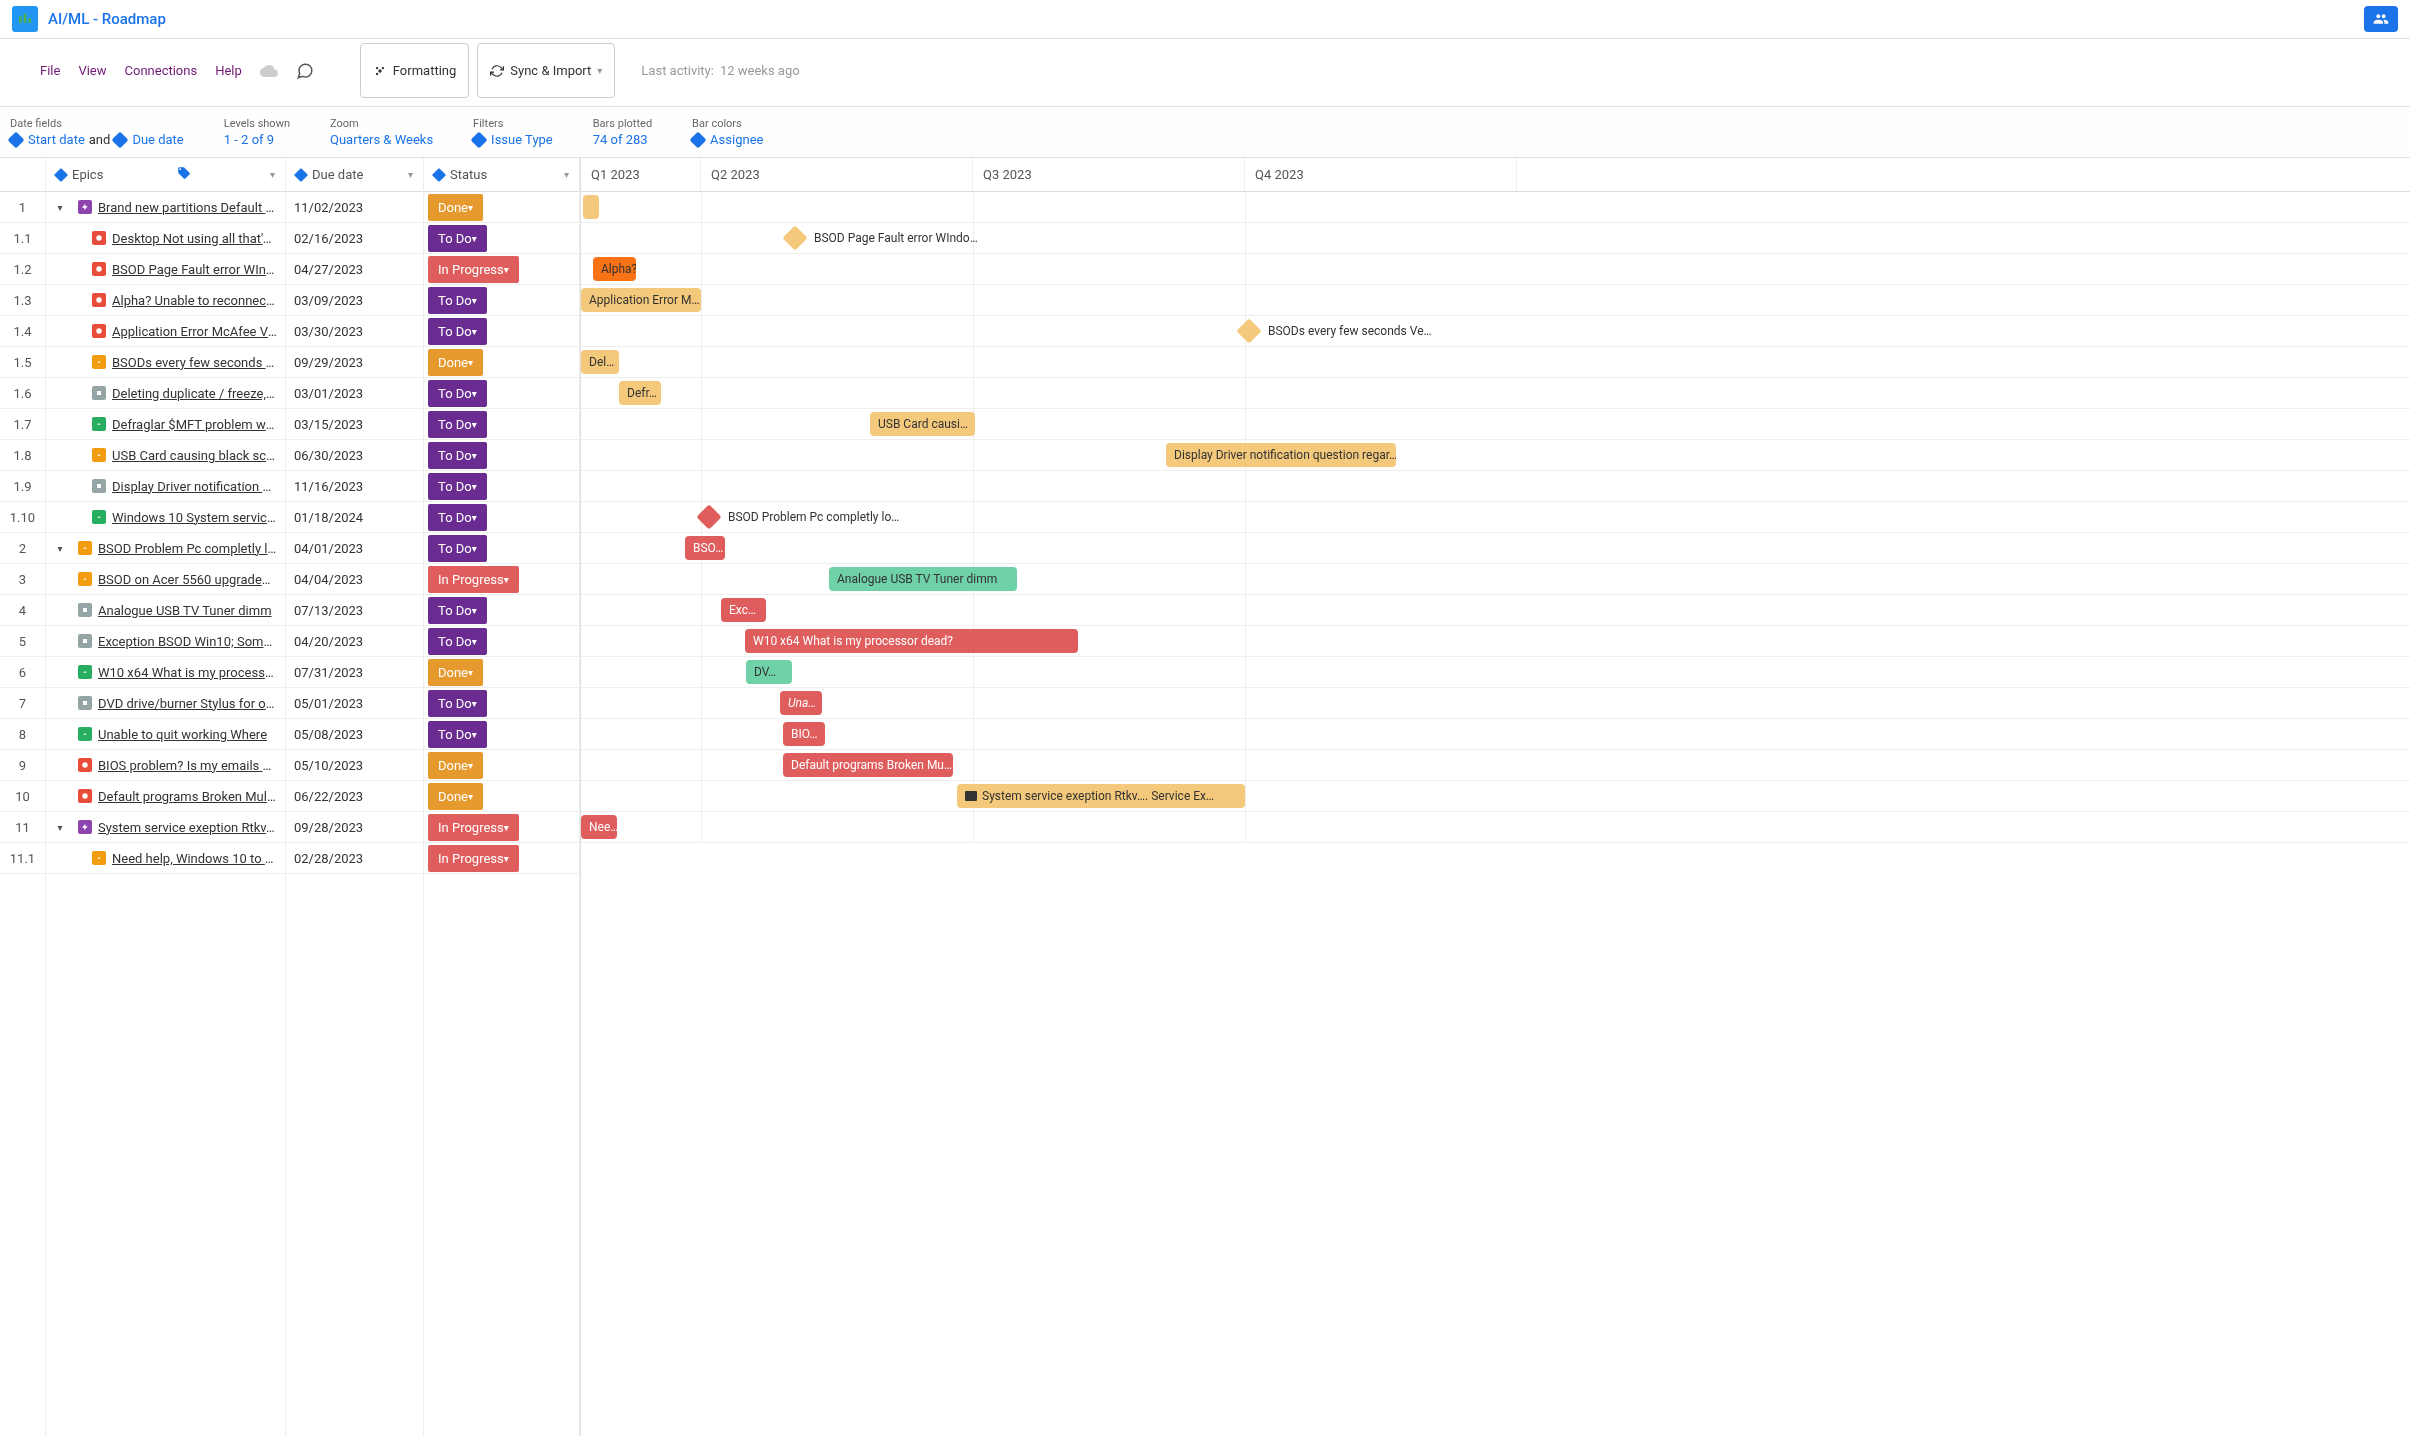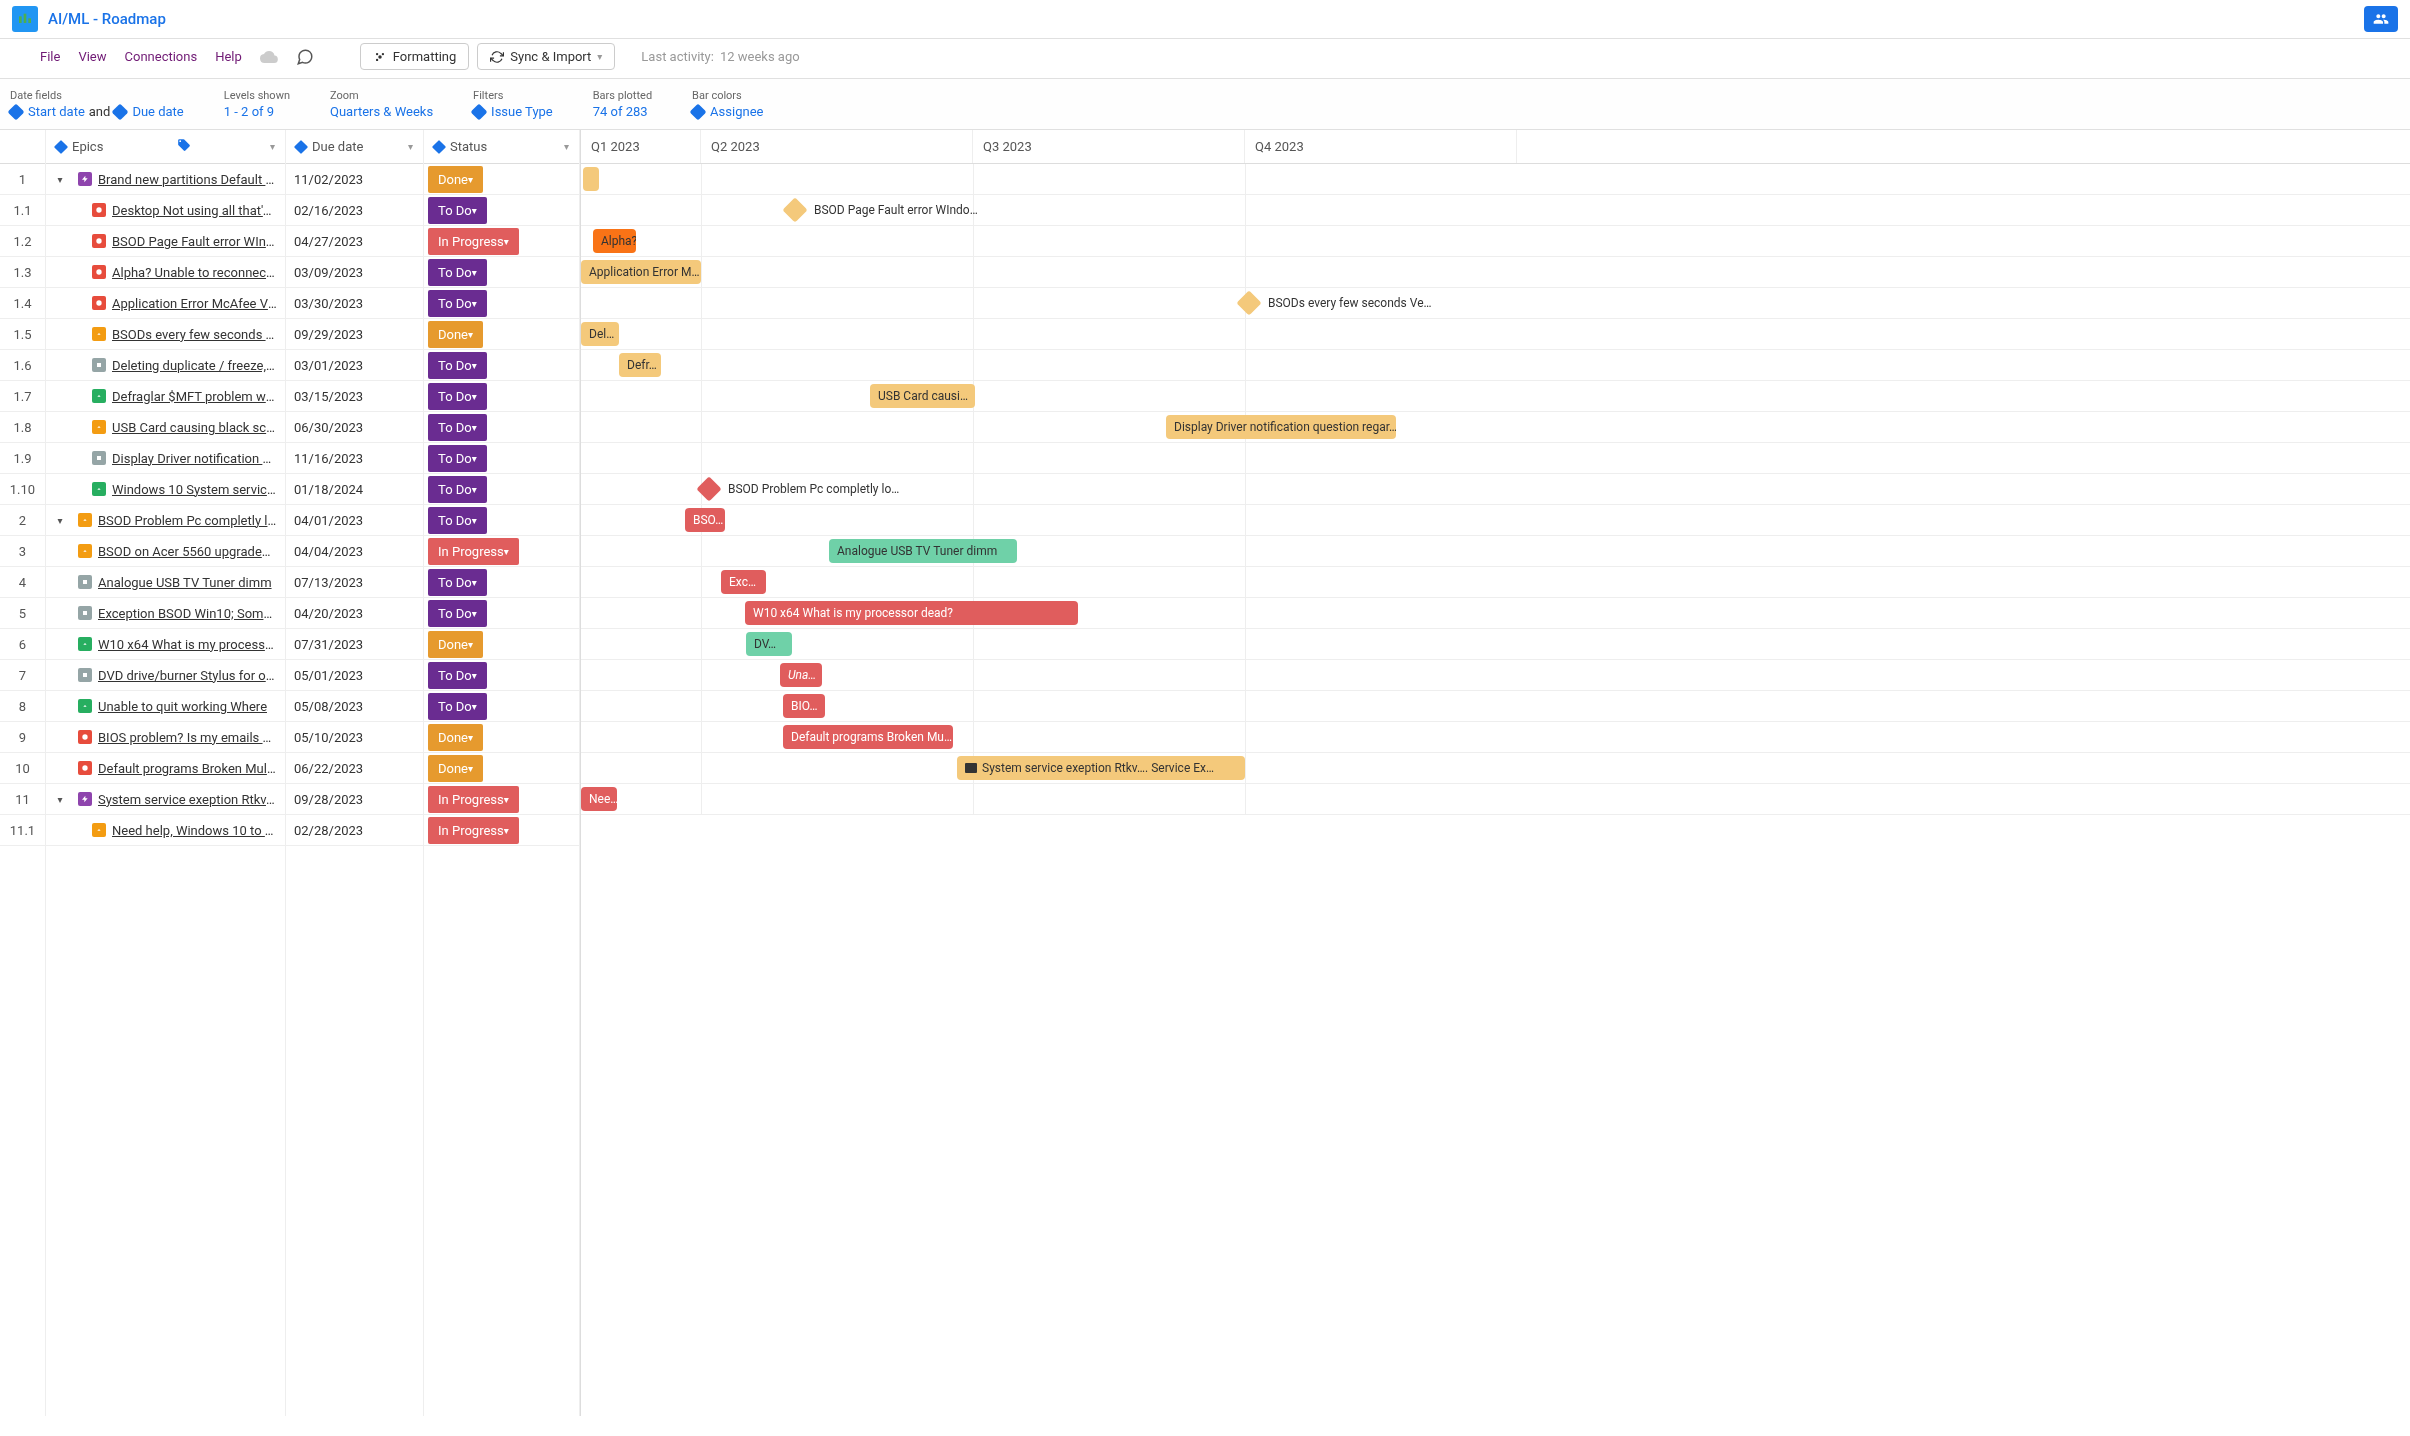--- a/index.html
+++ b/index.html
@@ -6,21 +6,21 @@
 body { font-family: -apple-system, BlinkMacSystemFont, "Segoe UI", Roboto, sans-serif; font-size: 13px; color: #333; background: #fff; overflow: hidden; }
 .header { display: flex; align-items: center; padding: 6px 12px; border-bottom: 1px solid #e0e0e0; }
 .app-icon { width: 26px; height: 26px; background: #2196f3; border-radius: 3px; display: flex; align-items: center; justify-content: center; margin-right: 10px; }
 .app-icon svg { fill: #4caf50; }
 .title { color: #1a73e8; font-size: 15px; font-weight: 500; }
 .share-btn { margin-left: auto; background: #1a73e8; color: #fff; padding: 5px 9px; border-radius: 4px; display: flex; align-items: center; cursor: pointer; }
 .share-btn svg { fill: #fff; width: 16px; height: 16px; }
 .menubar { display: flex; align-items: center; padding: 4px 12px 8px 40px; gap: 18px; border-bottom: 1px solid #e0e0e0; }
 .menu-item { color: #701a75; cursor: pointer; font-size: 13px; }
 .icon-btn { color: #999; cursor: pointer; display: flex; align-items: center; }
-.pill-btn { border: 1px solid #ccc; border-radius: 4px; padding: 5px 12px; display: flex; align-items: center; gap: 6px; cursor: pointer; background: #fff; }
+.pill-btn { border: 1px solid #ccc; border-radius: 4px; padding: 19px 12px; display: flex; align-items: center; gap: 6px; cursor: pointer; background: #fff; }
 .pill-btn svg { width: 14px; height: 14px; }
 .last-activity { color: #999; margin-left: 8px; }
 .config-bar { display: flex; gap: 40px; padding: 10px 10px; border-bottom: 1px solid #e0e0e0; background: #fefefe; }
 .config-item { display: flex; flex-direction: column; gap: 2px; }
 .config-label { font-size: 11px; color: #666; }
 .config-value { font-size: 13px; color: #1a73e8; display: flex; align-items: center; gap: 4px; }
 .diamond { width: 12px; height: 12px; transform: rotate(45deg); background: #1a73e8; display: inline-block; border-radius: 2px; margin-right: 2px; }
 .config-text { color: #333; }
 .main { display: flex; height: calc(100vh - 150px); position: relative; }
 .left-pane { display: flex; border-right: 1px solid #ddd; }

